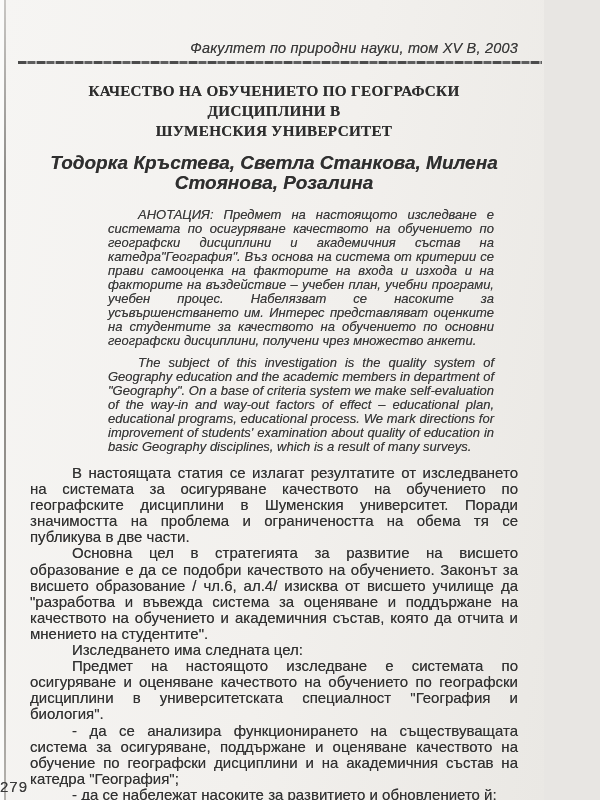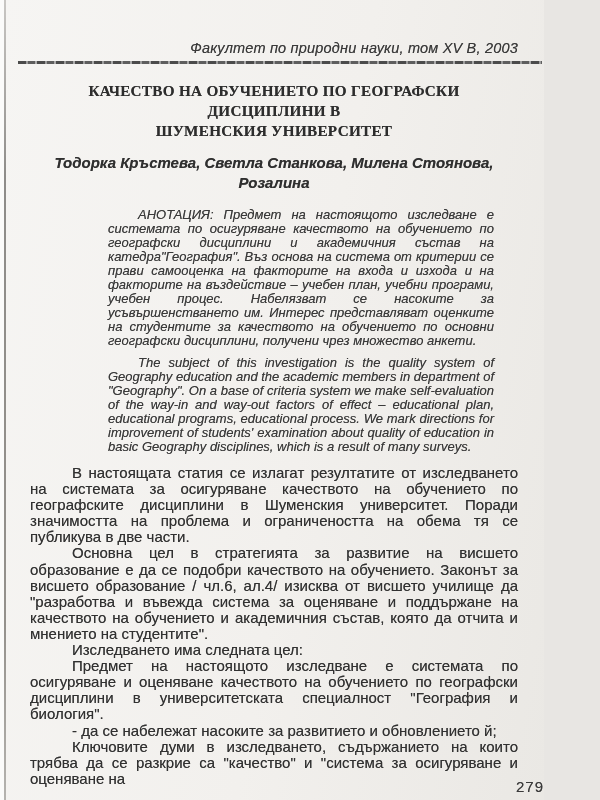--- a/index.html
+++ b/index.html
@@ -54,21 +54,21 @@
     letter-spacing: 0.3px;
     color: #2d2d2d;
     font-family: Liberation Serif, serif;
   }
   .tline { display: block; }
   .authors {
     margin-top: 12px;
     text-align: center;
     font-weight: bold;
     font-style: italic;
-    font-size: 15px;
+    font-size: 19px;
     line-height: 20px;
     color: #2f2f2f;
   }
   .aline { display: block; }
   .abstract {
     margin: 8px 24px 0 78px;
     font-style: italic;
     font-size: 13px;
     line-height: 14px;
     text-align: justify;
@@ -79,21 +79,21 @@
   .body {
     margin-top: 11px;
     font-size: 15px;
     line-height: 16.1px;
     text-align: justify;
     color: #313131;
   }
   .body p { margin: 0; text-indent: 42px; }
   .page-number {
     position: absolute; bottom: 5px; left: 0; right: 0;
-    text-align: right;
+    text-align: left;
     font-size: 15px;
     letter-spacing: 1px;
     color: #3a3a3a;
     text-shadow: 0 0 0.5px rgba(50,50,50,0.65);
   }
 </style>
 </head>
 <body>
 
 <div class="page">
@@ -115,19 +115,20 @@
 
     <p class="abstract first">АНОТАЦИЯ: Предмет на настоящото изследване е системата по осигуряване качеството на обучението по географски дисциплини и академичния състав на катедра"География". Въз основа на система от критерии се прави самооценка на факторите на входа и изхода и на факторите на въздействие – учебен план, учебни програми, учебен процес. Набелязват се насоките за усъвършенстването им. Интерес представляват оценките на студентите за качеството на обучението по основни географски дисциплини, получени чрез множество анкети.</p>
 
     <p class="abstract">The subject of this investigation is the quality system of Geography education and the academic members in department of "Geography". On a base of criteria system we make self-evaluation of the way-in and way-out factors of effect – educational plan, educational programs, educational process. We mark directions for improvement of students' examination about quality of education in basic Geography disciplines, which is a result of many surveys.</p>
 
     <div class="body">
       <p>В настоящата статия се излагат резултатите от изследването на системата за осигуряване качеството на обучението по географските дисциплини в Шуменския университет. Поради значимостта на проблема и ограничеността на обема тя се публикува в две части.</p>
       <p>Основна цел в стратегията за развитие на висшето образование е да се подобри качеството на обучението. Законът за висшето образование / чл.6, ал.4/ изисква от висшето училище да "разработва и въвежда система за оценяване и поддържане на качеството на обучението и академичния състав, която да отчита и мнението на студентите".</p>
       <p>Изследването има следната цел:</p>
       <p>Предмет на настоящото изследване е системата по осигуряване и оценяване качеството на обучението по географски дисциплини в университетската специалност "География и биология".</p>
+      <p>- да се анализира функционирането на съществуващата система за осигуряване, поддържане и оценяване качеството на обучение по географски дисциплини и на академичния състав на катедра "География";</p>
       <p>- да се набележат насоките за развитието и обновлението й;</p>
       <p>Ключовите думи в изследването, съдържанието на които трябва да се разкрие са "качество" и "система за осигуряване и оценяване на</p>
     </div>
   </div>
 
   <div class="page-number">279</div>
 </div>
 
 </body></html>

